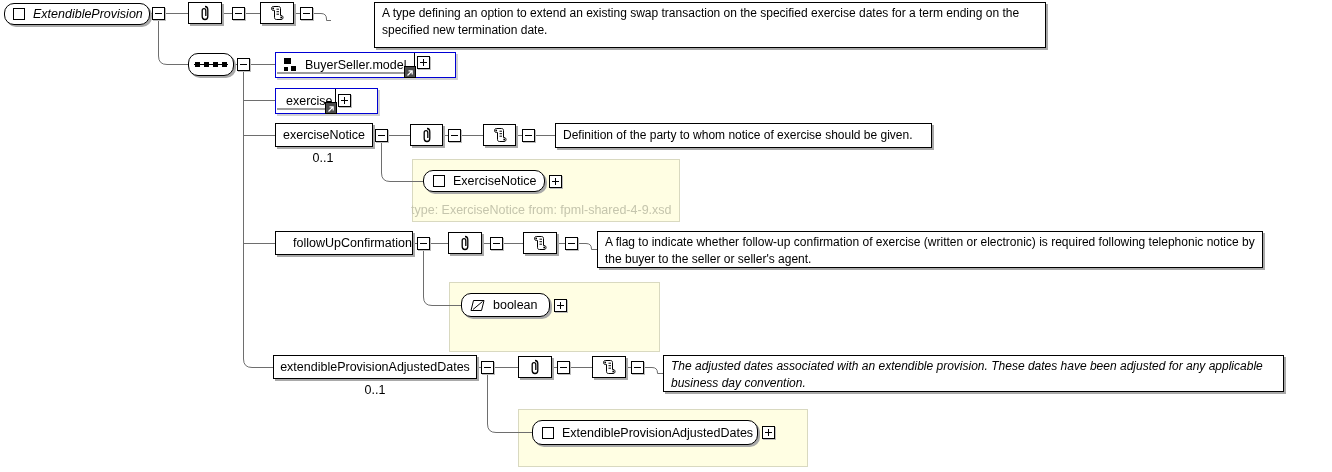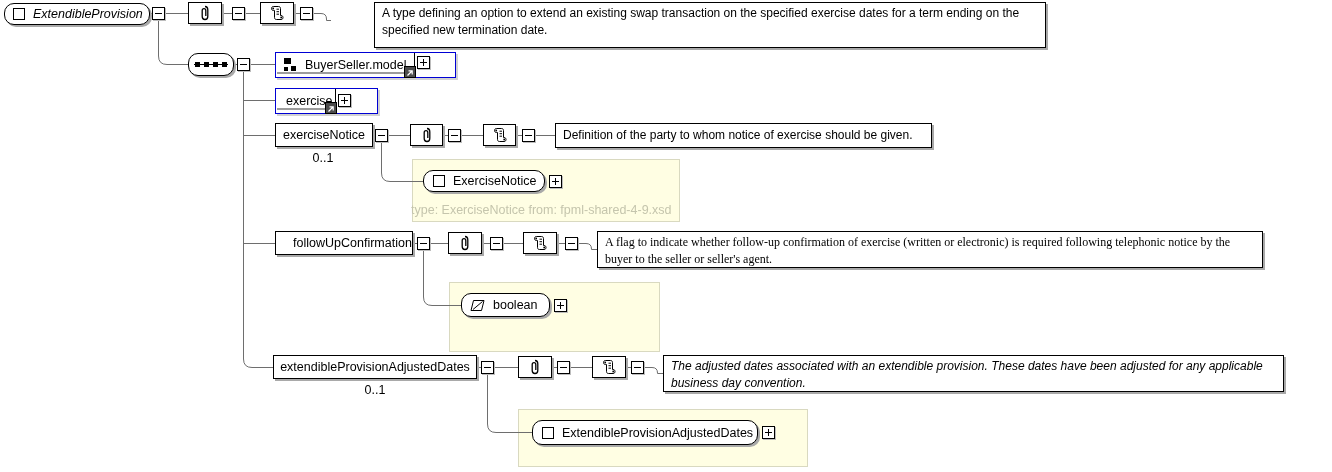--- a/index.html
+++ b/index.html
@@ -194,21 +194,21 @@
   <div class="toggle" style="left:490px;top:237px;"></div>
   <div class="iconbox" style="left:523px;top:232px;">
     <svg width="20" height="20" viewBox="0 0 20 20">
       <path fill="#fff" stroke="#000" d="M6.5 3.5 C5 3.5 4.5 4.5 4.5 5.5 C4.5 6.5 5 7.5 6.5 7.5 H7.5 V14.5 C7.5 15.5 8 16.5 9.5 16.5 H14 C15.5 16.5 16 15.5 16 14.5 C16 13.5 15.5 12.5 14 12.5 H13.5 V5.5 C13.5 4.5 13 3.5 11.5 3.5 Z"></path>
       <path fill="none" stroke="#000" d="M9.5 6.2 h2.5 M9.5 8.7 h2.5 M9.5 11.2 h2.5"></path>
       <circle cx="6.2" cy="5.5" r="0.9" fill="#000"></circle>
         <circle cx="14.2" cy="14.5" r="0.9" fill="#000"></circle>
     </svg>
   </div>
   <div class="toggle" style="left:565px;top:237px;"></div>
-  <div class="desc" style="left:597px;top:231px;width:666px;height:37px;font-family:Liberation Serif, serif;">
+  <div class="desc" style="left:597px;top:231px;width:666px;height:37px;">
     <span>A flag to indicate whether follow-up confirmation of exercise (written or electronic) is required following telephonic notice by the buyer to the seller or seller's agent.</span>
   </div>
   <div class="oct" style="left:461px;top:293px;width:89px;height:24px;padding-left:8px;gap:8px;">
     <svg width="15" height="13" viewBox="0 0 15 13">
       <polygon points="3.5,1.5 14,1.5 11.5,11.5 1,11.5" fill="#fff" stroke="#000"></polygon>
       <line x1="3" y1="10.5" x2="12.5" y2="2.5" stroke="#000"></line>
     </svg>
     <span class="octlabel">boolean</span>
   </div>
   <div class="toggle plus" style="left:554px;top:299px;"></div>

